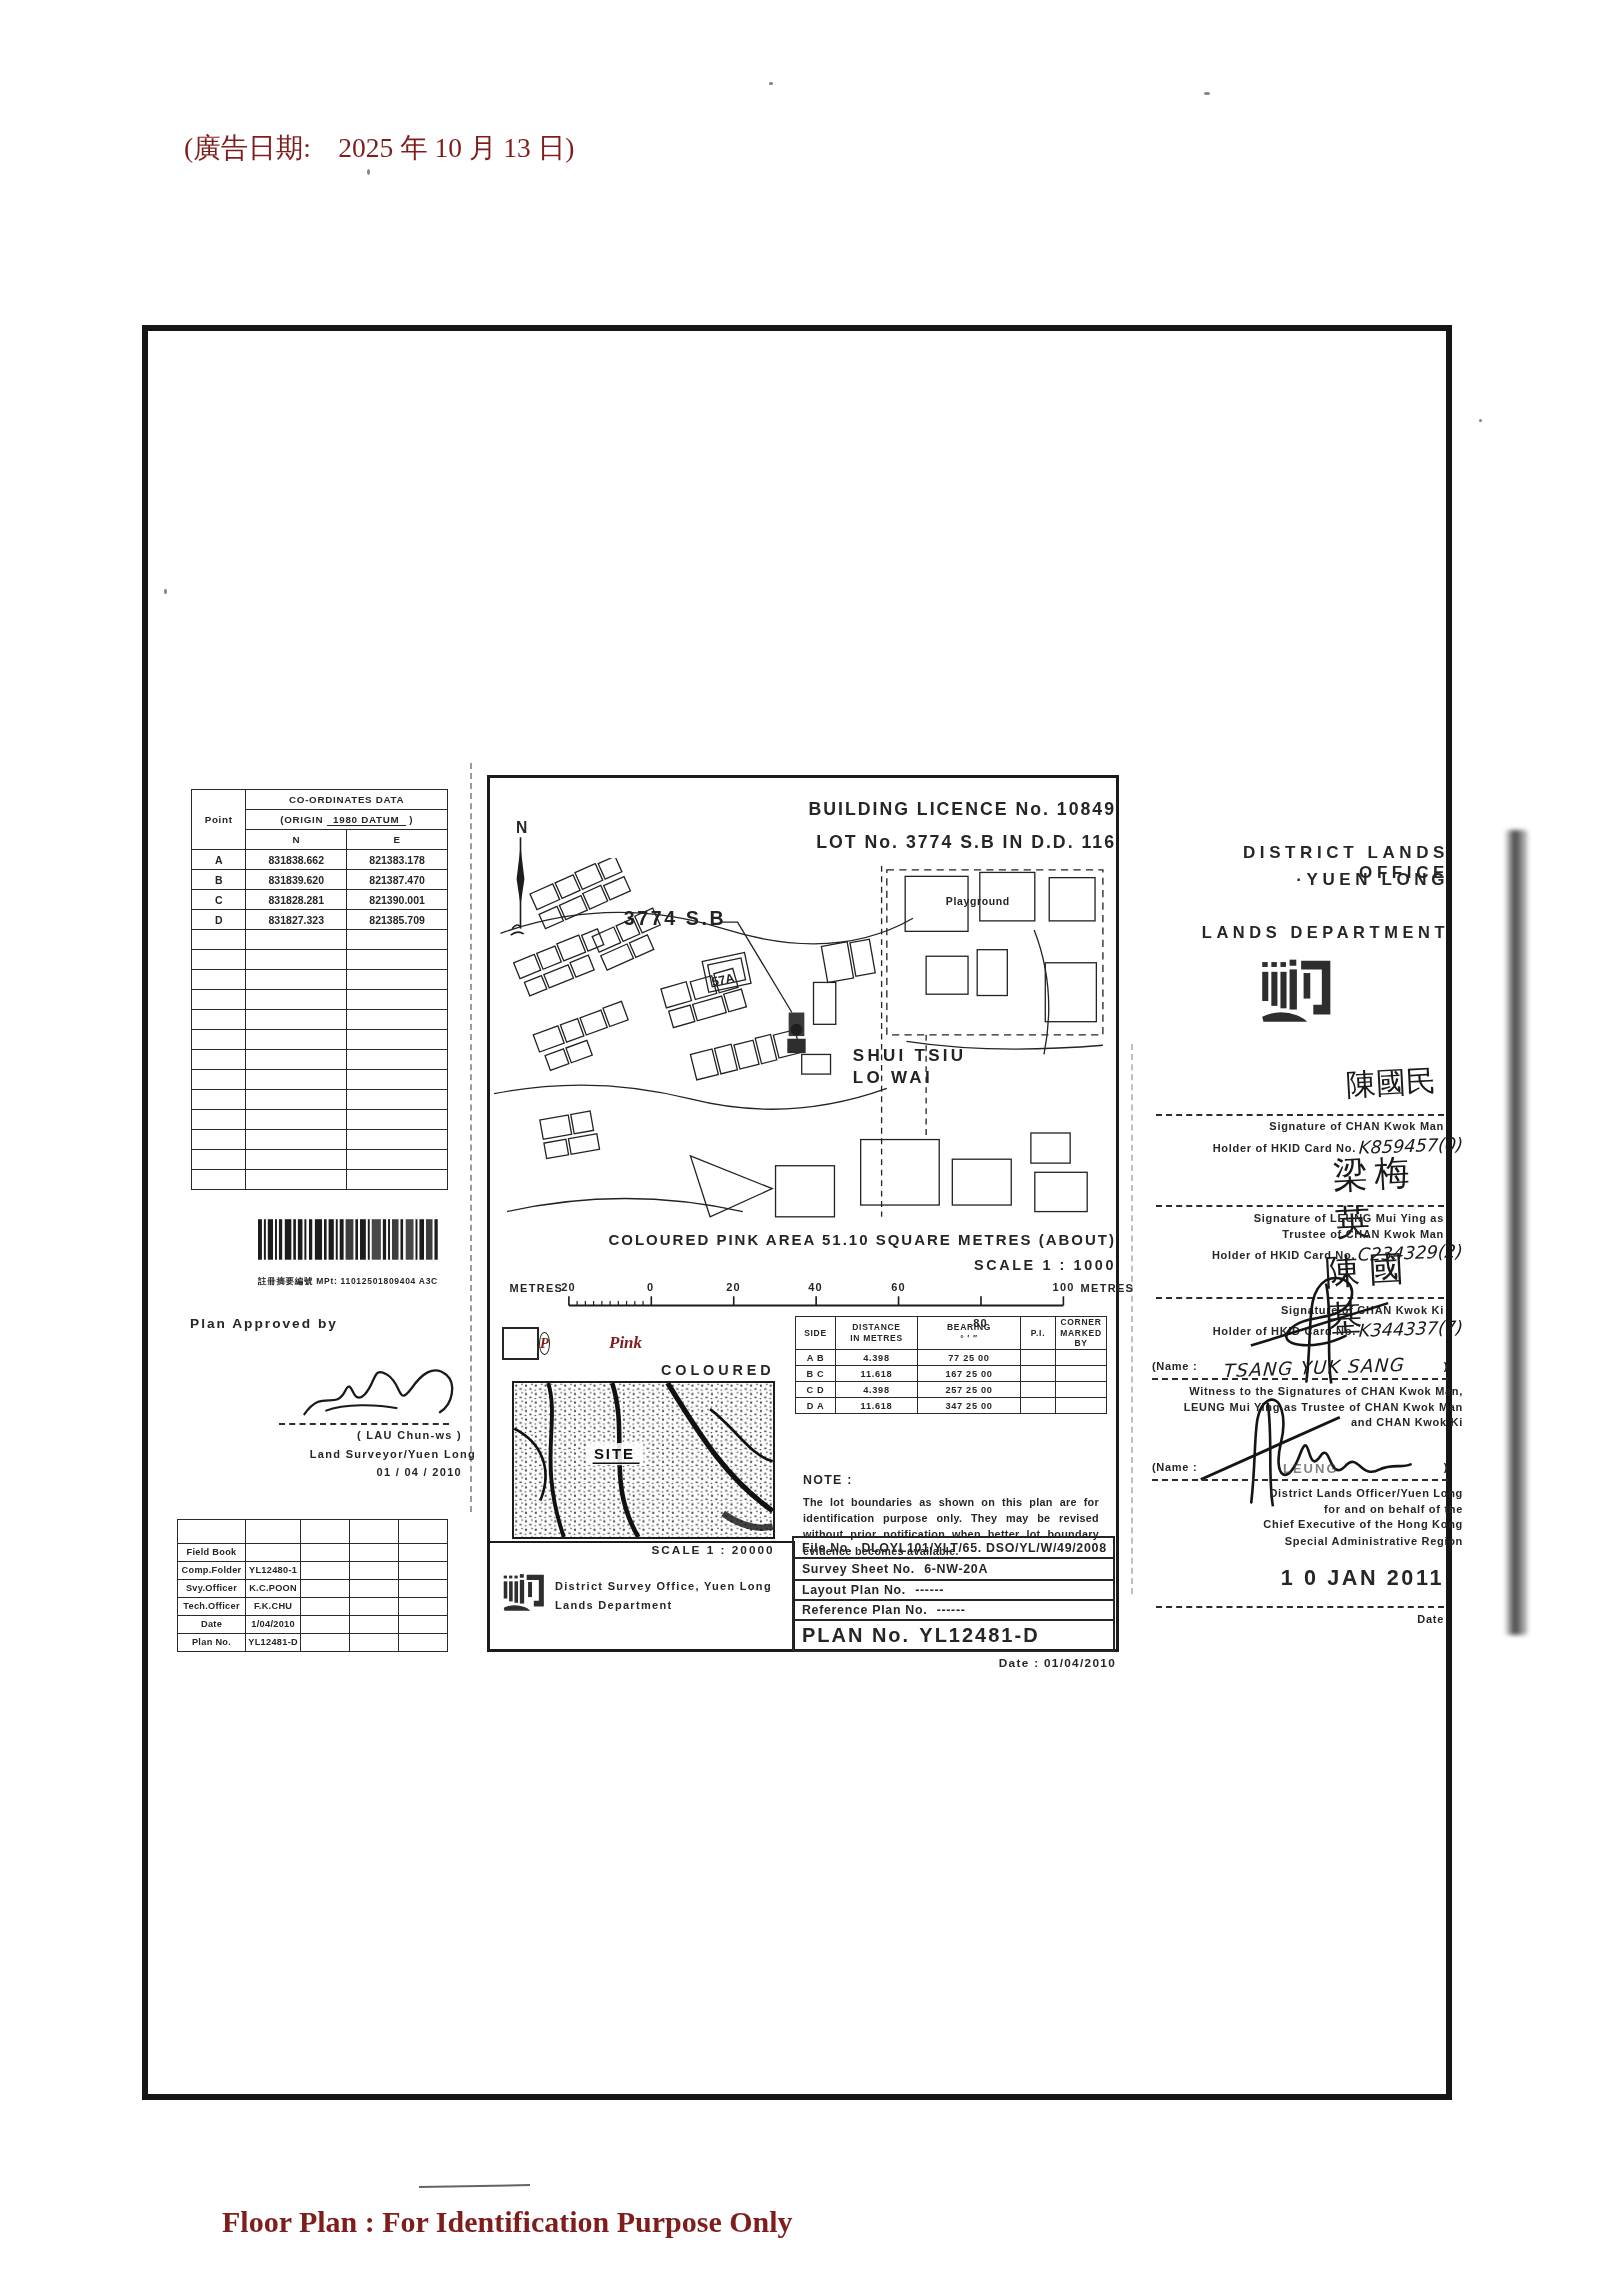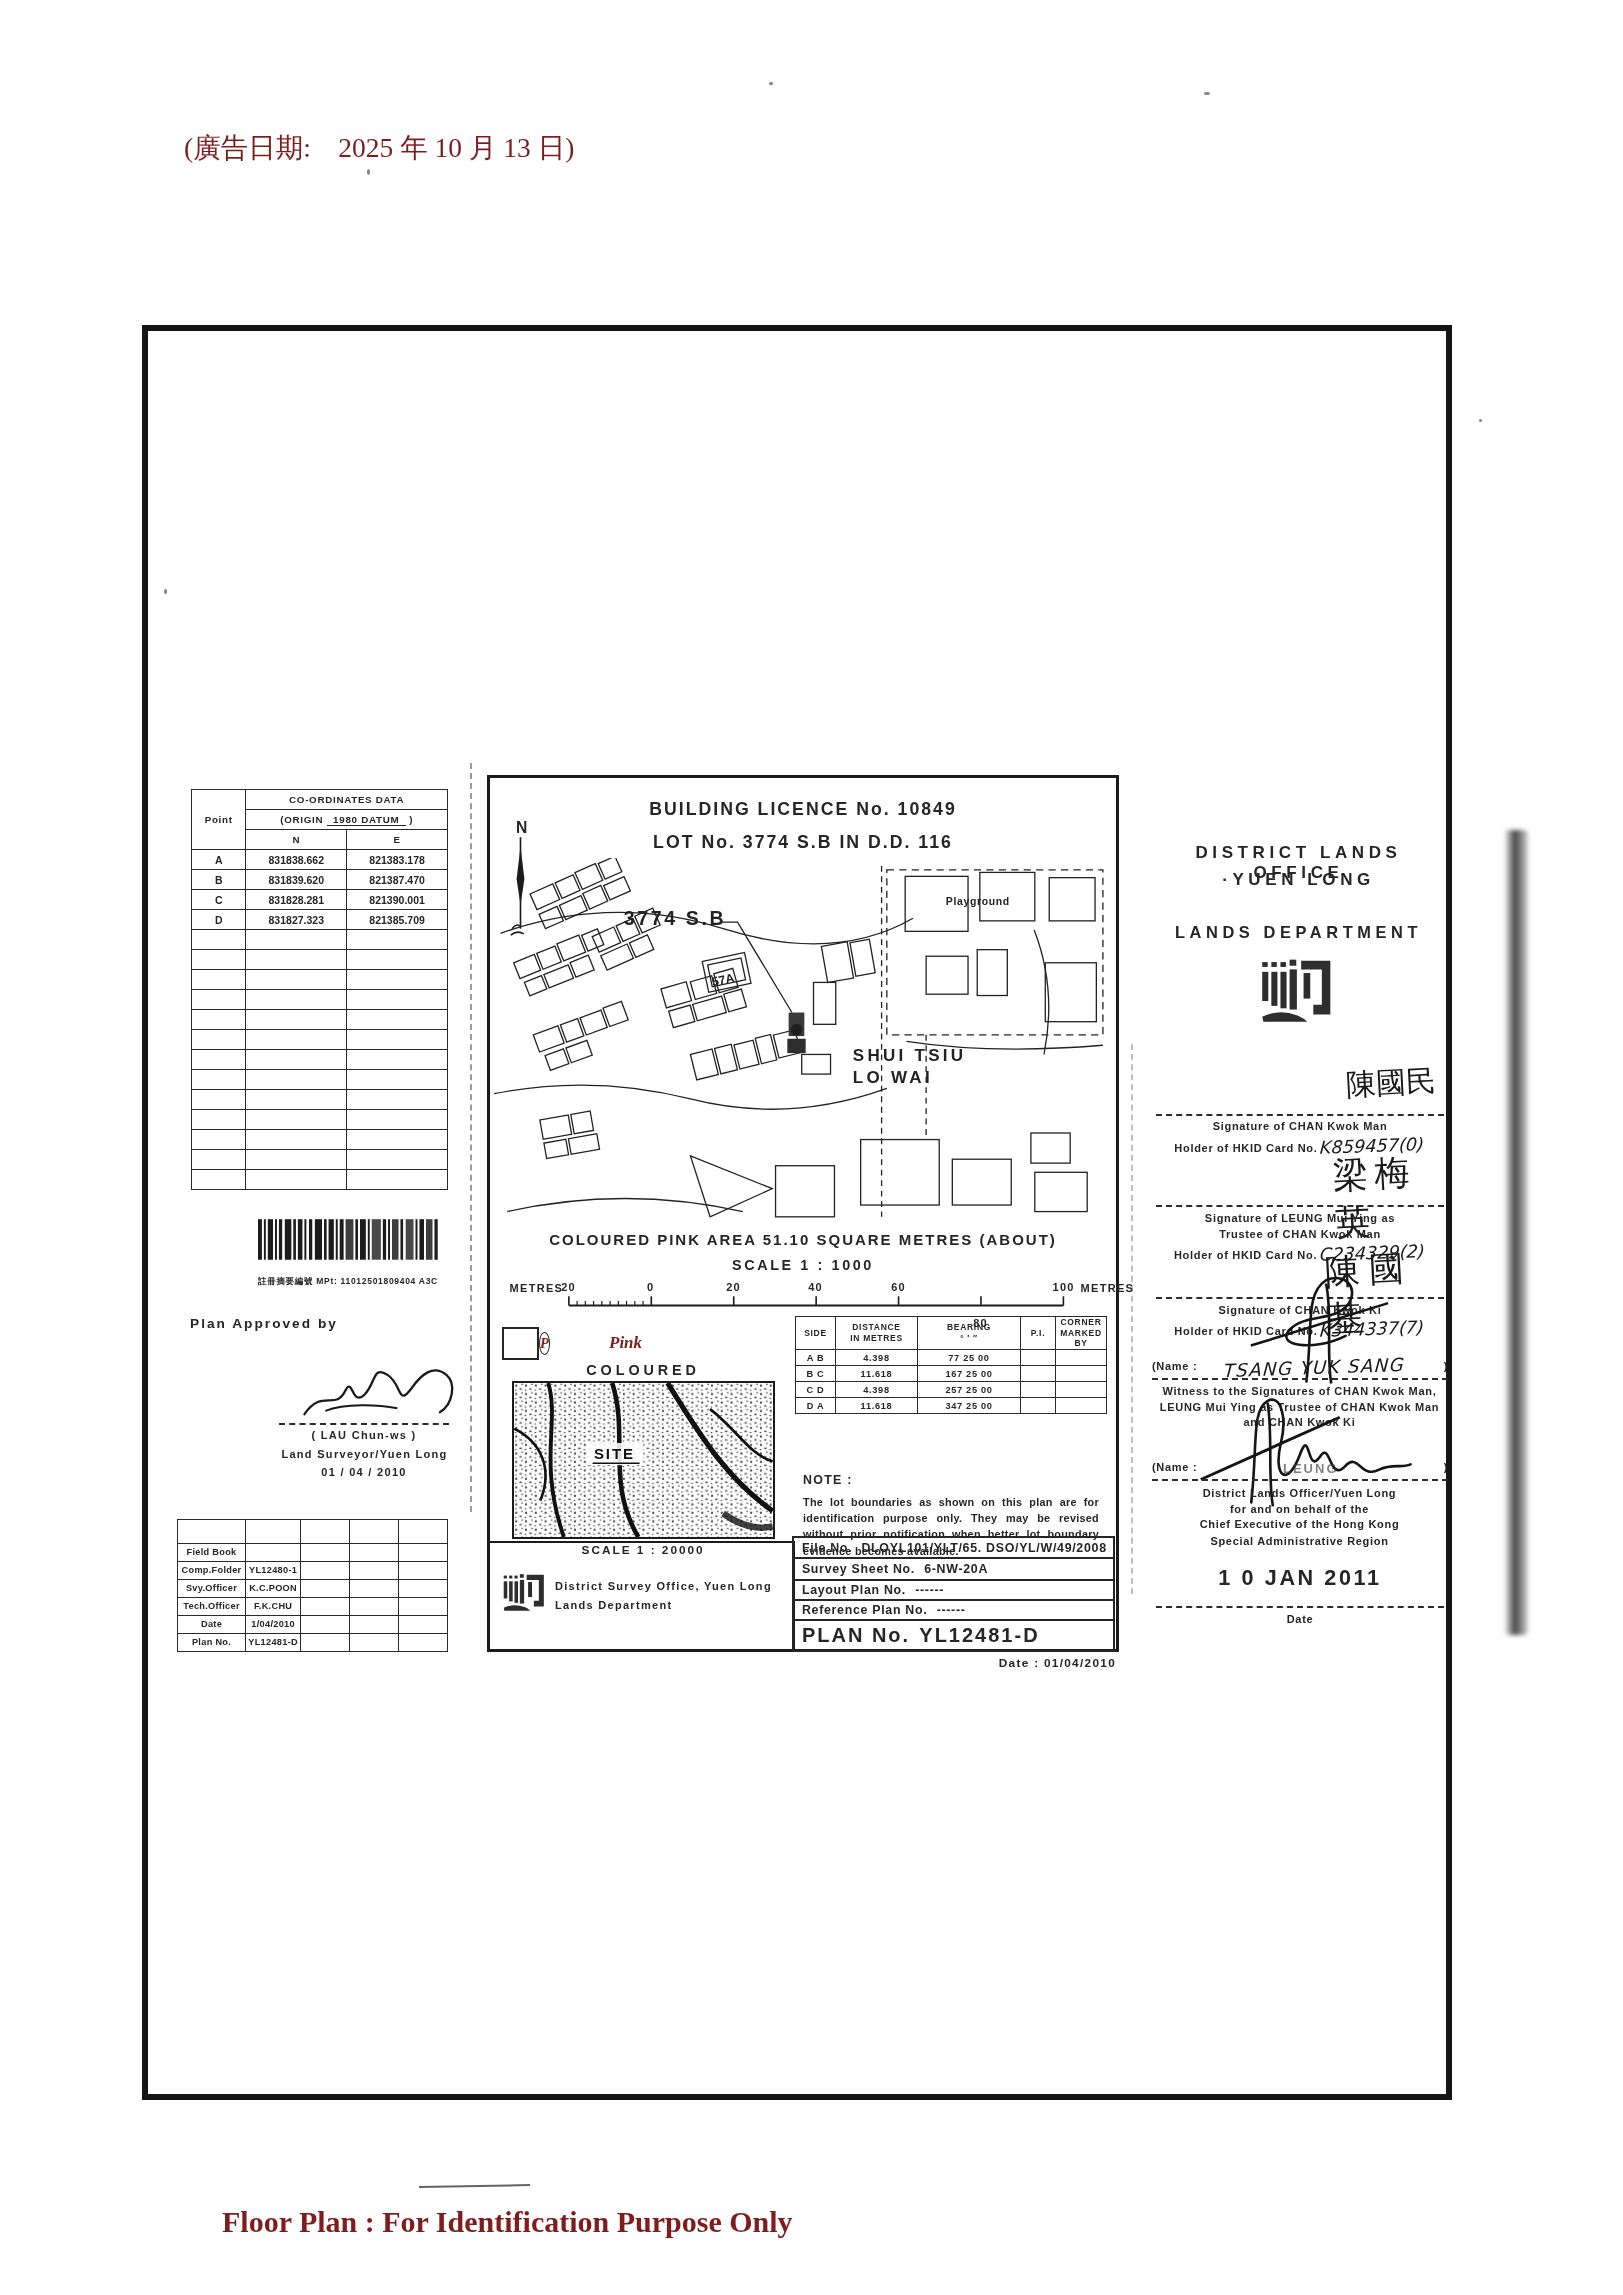--- a/index.html
+++ b/index.html
@@ -2,21 +2,21 @@
 <html style="font-size:10.5px"><head>
 <meta charset="utf-8">
 <style>
   html,body{margin:0;padding:0;background:#d8d8d8;}
   .page{position:relative;width:1623px;height:2295px;background:#ffffff;overflow:hidden;
         font-family:"Liberation Sans",sans-serif;color:#1f1f1f;}
   .abs{position:absolute;}
   .serif{font-family:"Liberation Serif",serif;color:#7f1d1d;margin-left:48px;}
   
   .st{font-family:"Liberation Sans",sans-serif;font-weight:bold;color:#262626;letter-spacing:1.3px;}
-  .ctr{text-align:center;}
+  .ctr{text-align:right;}
   .dash{border-top:2px dashed #2b2b2b;height:0;}
   .vdash{border-left:2px dashed #4a4a4a;width:0;opacity:.55;}
   .u{border-bottom:1.3px solid #262626;padding:0 6.5px;}
   
   .outer-frame{position:absolute;left:142px;top:325px;width:1310px;height:1775px;
                border:6.5px solid #161616;box-sizing:border-box;}
   
   table{border-collapse:collapse;}
   .coord-table td{border:1.3px solid #2a2a2a;font-weight:bold;font-size:10.5px;color:#262626;
                   text-align:center;height:19px;padding:0 2.6px;}

